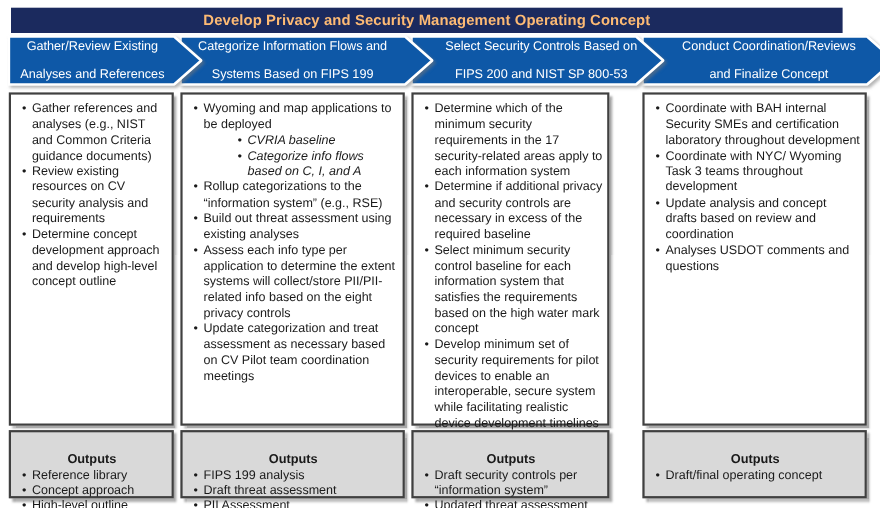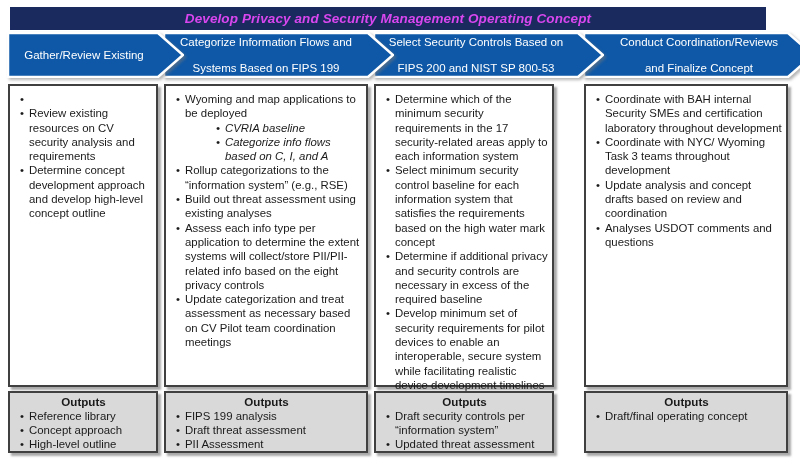--- a/index.html
+++ b/index.html
@@ -1,39 +1,39 @@
 <!DOCTYPE html>
 <html><head>
 <meta charset="utf-8">
 <style>
   html,body{margin:0;padding:0;background:#fff;}
   .page{position:relative;width:800px;height:462px;background:#ffffff;
         font-family:"Liberation Sans", sans-serif;color:#1a1a1a;overflow:hidden;}
 
   .title-bar{position:absolute;left:10px;top:7px;width:756px;height:23px;
              background:#1b2a5e;display:flex;align-items:center;justify-content:center;}
-  .title-bar span{color:#d946ef;font-weight:bold;font-size:13.5px;letter-spacing:.1px;font-style:italic;}
+  .title-bar span{color:#fdba74;font-weight:bold;font-size:13.5px;letter-spacing:.1px;}
 
   .arrow-svg{position:absolute;top:32px;filter:drop-shadow(2px 2px 1.5px rgba(120,120,120,.55));}
   .a1{left:7px;z-index:5}.a2{left:163px;z-index:4}.a3{left:373px;z-index:3}.a4{left:583px;z-index:2}
 
   .arrow-label{position:absolute;top:33px;height:44px;z-index:9;display:flex;flex-direction:column;
                align-items:center;justify-content:center;color:#fff;font-weight:normal;
                font-size:11.5px;line-height:14.5px;text-align:center;pointer-events:none;gap:12px;}
   .arrow-label div{white-space:nowrap;}
-  .lbl1{left:10px;width:148px}.lbl2{left:164px;width:204px}.lbl3{left:374px;width:204px}.lbl4{left:597px;width:204px}
+  .lbl1{left:10px;width:148px}.lbl2{left:164px;width:204px}.lbl3{left:390px;width:204px}.lbl4{left:597px;width:204px}
 
   .body-box{position:absolute;top:84px;height:303px;background:#ffffff;
             border:2px solid #404040;box-sizing:border-box;
             box-shadow:3px 3px 2px rgba(140,140,140,.75);
             padding:6px 4px 4px 5px;font-size:11.4px;line-height:14.3px;}
   .outputs-box{position:absolute;top:391px;height:62px;background:#d9d9d9;
             border:2px solid #404040;box-sizing:border-box;
             box-shadow:3px 3px 2px rgba(140,140,140,.75);
-            padding:2px 4px 2px 5px;font-size:11.4px;line-height:14.2px;}
+            padding:18px 4px 2px 5px;font-size:11.4px;line-height:14.2px;}
   .x1{left:8px;width:150px}.x2{left:164px;width:204px}.x3{left:374px;width:180px}.x4{left:584px;width:204px}
 
   .outputs-title{font-weight:bold;text-align:center;font-size:11.6px;line-height:14px;}
 
   .bullet-item{display:flex;align-items:flex-start;}
   .bullet-item .bullet{flex:0 0 14px;text-align:center;}
   .bullet-item .bullet::before{content:"\2022";}
   .bullet-item .btext{flex:1 1 auto;}
   .bullet-item.lvl2{margin-left:40px;font-style:italic;}
 </style>
@@ -54,38 +54,40 @@
   </svg>
   <svg class="arrow-svg a3" width="231" height="46">
     <polygon points="1,1 205,1 230,23 205,45 1,45" stroke="#ffffff" stroke-width="2.5" fill="#0e58a7"></polygon>
   </svg>
   <svg class="arrow-svg a4" width="231" height="46">
     <polygon points="1,1 205,1 230,23 205,45 1,45" stroke="#ffffff" stroke-width="2.5" fill="#0e58a7"></polygon>
   </svg>
 
   <div class="arrow-label lbl1">
     <div>Gather/Review Existing</div>
+    <div>Analyses and References</div>
   </div>
   <div class="arrow-label lbl2">
     <div>Categorize Information Flows and</div>
     <div>Systems Based on FIPS 199</div>
   </div>
   <div class="arrow-label lbl3">
     <div>Select Security Controls Based on</div>
     <div>FIPS 200 and NIST SP 800-53</div>
   </div>
   <div class="arrow-label lbl4">
     <div>Conduct Coordination/Reviews</div>
     <div>and Finalize Concept</div>
   </div>
 
   <div class="body-box x1">
 
       <div class="bullet-item lvl1">
         <span class="bullet"></span>
+        <span class="btext">Gather references and analyses (e.g., NIST and Common Criteria guidance documents)</span>
       </div>
 
       <div class="bullet-item lvl1">
         <span class="bullet"></span>
         <span class="btext">Review existing resources on CV security analysis and requirements</span>
       </div>
 
       <div class="bullet-item lvl1">
         <span class="bullet"></span>
         <span class="btext">Determine concept development approach and develop high-level concept outline</span>
@@ -130,30 +132,30 @@
     </div>
   <div class="body-box x3">
 
       <div class="bullet-item lvl1">
         <span class="bullet"></span>
         <span class="btext">Determine which of the minimum security requirements in the 17 security-related areas apply to each information system</span>
       </div>
 
       <div class="bullet-item lvl1">
         <span class="bullet"></span>
+        <span class="btext">Determine if additional privacy and security controls are necessary in excess of the required baseline</span>
+      </div>
+
+      <div class="bullet-item lvl1">
+        <span class="bullet"></span>
         <span class="btext">Select minimum security control baseline for each information system that satisfies the requirements based on the high water mark concept</span>
       </div>
 
       <div class="bullet-item lvl1">
         <span class="bullet"></span>
-        <span class="btext">Determine if additional privacy and security controls are necessary in excess of the required baseline</span>
-      </div>
-
-      <div class="bullet-item lvl1">
-        <span class="bullet"></span>
         <span class="btext">Develop minimum set of security requirements for pilot devices to enable an interoperable, secure system while facilitating realistic device development timelines for suppliers</span>
       </div>
     </div>
   <div class="body-box x4">
 
 
       <div class="bullet-item lvl1">
         <span class="bullet"></span>
         <span class="btext">Coordinate with BAH internal Security SMEs and certification laboratory throughout development</span>
       </div>

